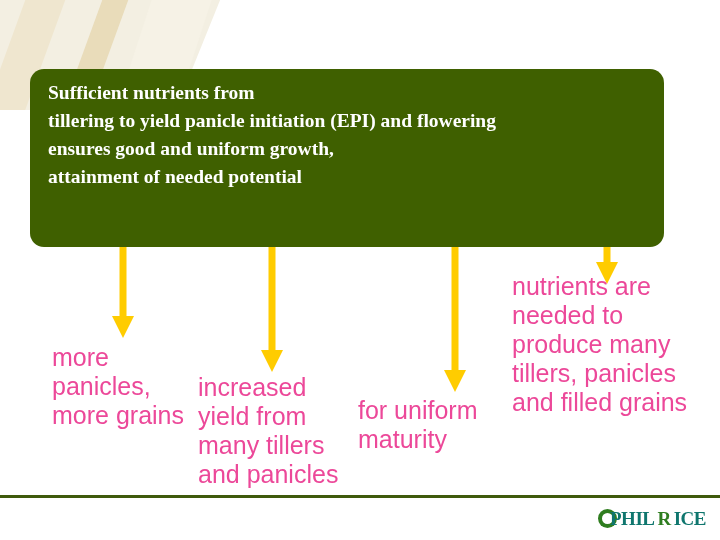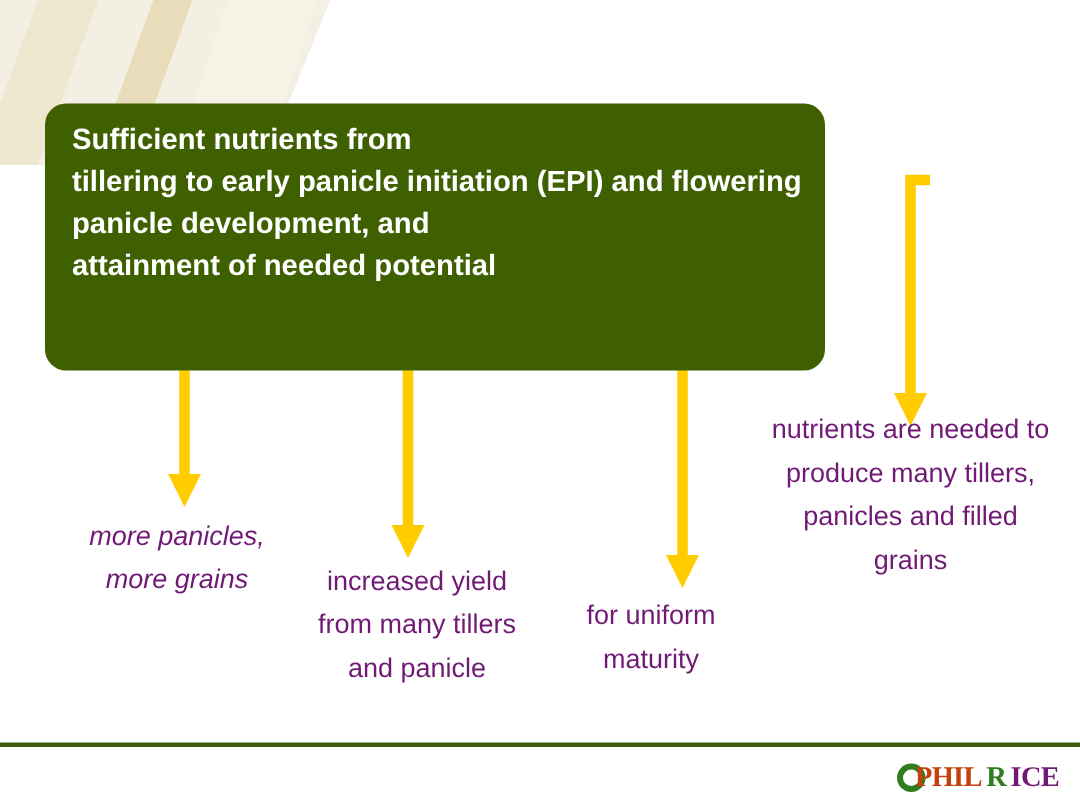--- a/index.html
+++ b/index.html
@@ -76,74 +76,74 @@
     width: 720px;
     height: 4px;
     background: #4a6b10;
   }
 
   
   .green-box {
     position: absolute;
     left: 30px;
     top: 69px;
-    width: 520px;
+    width: 634px;
     height: 178px;
     background: #3f6000;
     border-radius: 14px;
     box-sizing: border-box;
     padding: 10px 0 0 18px;
+    font-family: Liberation Serif, serif;
   }
   .green-box .line {
     color: #ffffff;
     font-size: 19.5px;
     font-weight: bold;
     line-height: 28px;
     white-space: nowrap;
     letter-spacing: 0px;
   }
 
   
   .conn {
     position: absolute;
     pointer-events: none;
   }
 
   
   .caption {
     position: absolute;
-    color: #701a75;
-    font-size: 18px;
+    color: #ec4899;
+    font-size: 25px;
     line-height: 29px;
-    text-align: center;
-  }
-  .cap-1 { left: 52px;  top: 343px; width: 132px; font-style: italic; }
+  }
+  .cap-1 { left: 52px;  top: 343px; width: 132px; }
   .cap-2 { left: 198px; top: 373px; width: 160px; }
   .cap-3 { left: 358px; top: 396px; width: 152px; }
   .cap-4 { left: 512px; top: 272px; width: 190px; }
 
   
   .logo {
     position: absolute;
     right: 14px;
     bottom: 6px;
     height: 30px;
     display: flex;
     align-items: center;
     gap: 3px;
   }
   .logo-text {
     font-size: 19px;
     font-weight: bold;
     font-family: "Liberation Serif", serif;
     letter-spacing: -0.5px;
   }
-  .logo-phil { color: #c2410c; text-align: right; }
+  .logo-phil { color: #0f766e; text-align: right; }
   .logo-r { color: #2f7d1f; }
-  .logo-ice { color: #701a75; text-align: center; }
+  .logo-ice { color: #0f766e; text-align: center; }
   .logo-mark {
     position: absolute;
     right: 103px;
     bottom: 12px;
     width: 19px;
     height: 19px;
     border-radius: 50%;
     background: #2f7d1f;
   }
   .logo-mark::after {
@@ -181,27 +181,27 @@
     <g fill="#ffcc00">
       <polygon points="123,338 112,316 134,316"></polygon>
       <polygon points="272,372 261,350 283,350"></polygon>
       <polygon points="455,392 444,370 466,370"></polygon>
       <polygon points="607,284 596,262 618,262"></polygon>
     </g>
   </svg>
 
   <div class="green-box">
     <div class="line">Sufficient nutrients from</div>
-    <div class="line">tillering to early panicle initiation (EPI) and flowering</div>
-    <div class="line">panicle development, and</div>
+    <div class="line">tillering to yield panicle initiation (EPI) and flowering</div>
+    <div class="line">ensures good and uniform growth,</div>
     <div class="line">attainment of needed potential</div>
   </div>
 
   <div class="caption cap-1">more panicles, more grains</div>
-  <div class="caption cap-2">increased yield from many tillers and panicle</div>
+  <div class="caption cap-2">increased yield from many tillers and panicles</div>
   <div class="caption cap-3">for uniform maturity</div>
   <div class="caption cap-4">nutrients are needed to produce many tillers, panicles and filled grains</div>
 
   <div class="olive-bar"></div>
   <div class="bottom-band"></div>
   <div class="logo-mark"></div>
   <div class="logo">
     <span class="logo-text logo-phil">PHIL</span>
     <span class="logo-text logo-r">R</span>
     <span class="logo-text logo-ice">ICE</span>

